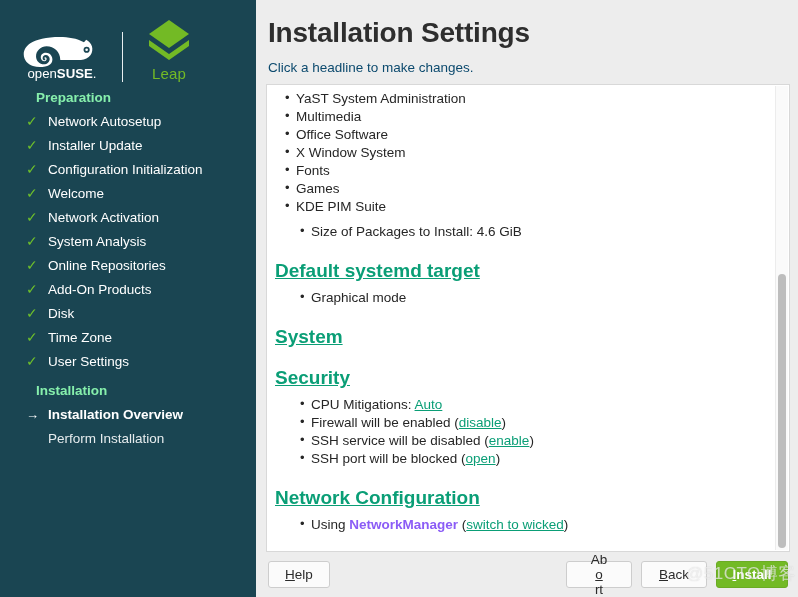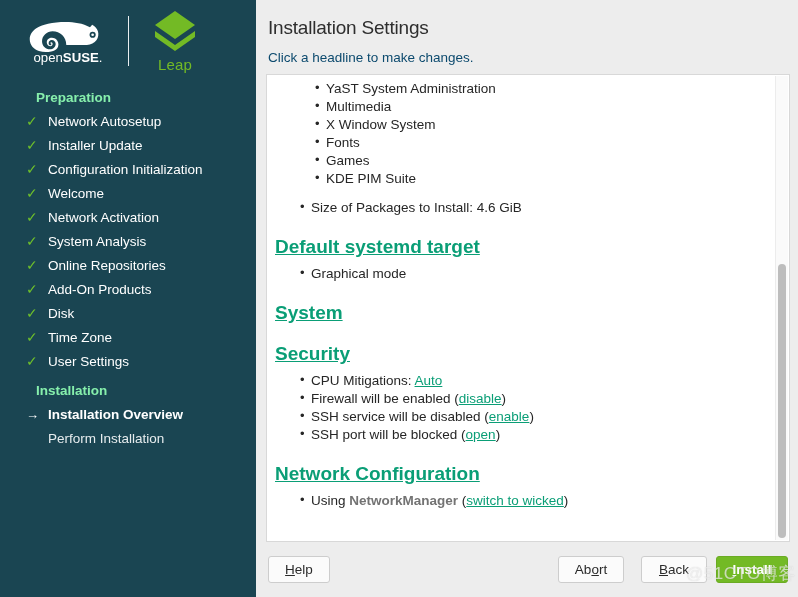--- a/index.html
+++ b/index.html
@@ -20,22 +20,22 @@
     width: 256px;
     height: 597px;
     background: #1a4552;
     flex: 0 0 256px;
     box-sizing: border-box;
     position: relative;
   }
   #logo-bar {
     height: 82px;
     display: flex;
-    align-items: center;
-    padding-left: 24px;
+    align-items: flex-end;
+    padding-left: 18px;
     box-sizing: border-box;
   }
   #suse-logo { width: 88px; }
   #logo-divider {
     width: 1px;
     height: 50px;
     background: #e9eef0;
     margin: 0 22px 0 16px;
   }
   #leap-logo { text-align: center; }
@@ -80,22 +80,22 @@
   #main {
     flex: 1 1 auto;
     position: relative;
     background: #ededed;
     box-sizing: border-box;
     padding: 0 8px 0 10px;
     display: flex;
     flex-direction: column;
   }
   #page-title {
-    font-size: 19px;
-    font-weight: normal;
+    font-size: 28px;
+    font-weight: bold;
     color: #2e2e2e;
     margin: 17px 0 0 2px;
     letter-spacing: -.2px;
   }
   #subtitle {
     font-size: 13.5px;
     color: #0c4a6e;
     margin: 11px 0 9px 2px;
   }
 
@@ -127,43 +127,43 @@
   }
   .sec-head-wrap { margin-top: 19px; }
 
   ul.lvl1 {
     list-style: none;
     margin: 7px 0 0 0;
     padding: 0 0 0 33px;
   }
   ul.lvl2 {
     list-style: none;
-    margin: 11px;
-    padding: 0 0 0 37px;
+    margin: 0;
+    padding: 0 0 0 18px;
   }
   ul.lvl1 > li, ul.lvl2 > li {
     font-size: 13.5px;
     color: #262626;
     line-height: 18px;
     padding-left: 11px;
     position: relative;
   }
   ul.lvl1 > li::before, ul.lvl2 > li::before {
     content: "\2022";
     position: absolute;
     left: 0; top: -1px;
     font-size: 13px;
     color: #262626;
   }
   .link {
     color: #0a9e76;
     text-decoration: underline;
     cursor: pointer;
   }
-  .bold { font-weight: bold; color: #737373; }
+  .bold { font-weight: bold; color: #8b5cf6; }
   #software-list { margin-top: 0; }
 
   
   #scroll-track {
     position: absolute;
     top: 1px; right: 1px; bottom: 1px;
     width: 13px;
     background: #fafafa;
     border-left: 1px solid #ececec;
     box-sizing: border-box;
@@ -197,21 +197,21 @@
     box-sizing: border-box;
     display: inline-flex;
     align-items: center;
     justify-content: center;
     cursor: pointer;
     font-family: "Liberation Sans", sans-serif;
   }
   .btn u { text-decoration: underline; }
   #btn-help { min-width: 62px; }
   #bar-spacer { flex: 1 1 auto; }
-  #btn-abort { margin-right: 17px; min-width: 66px; }
+  #btn-abort { margin-right: 9px; min-width: 66px; flex-direction: column; }
   #btn-back { margin-right: 9px; min-width: 66px; }
   #btn-install {
     background: #73ba25;
     border: 1px solid #6bab24;
     color: #ffffff;
     min-width: 72px;
     font-weight: bold;
   }
 
   
@@ -314,20 +314,21 @@
 
     <div id="page-title">Installation Settings</div>
     <div id="subtitle">Click a headline to make changes.</div>
 
     <div id="overview-box">
       <div id="overview-scroll">
 
         <ul class="lvl2" id="software-list">
           <li>YaST System Administration</li>
           <li>Multimedia</li>
+          <li>Office Software</li>
           <li>X Window System</li>
           <li>Fonts</li>
           <li>Games</li>
           <li>KDE PIM Suite</li>
         </ul>
         <ul class="lvl1">
           <li>Size of Packages to Install: 4.6 GiB</li>
         </ul>
 
         <div class="sec-head-wrap">

